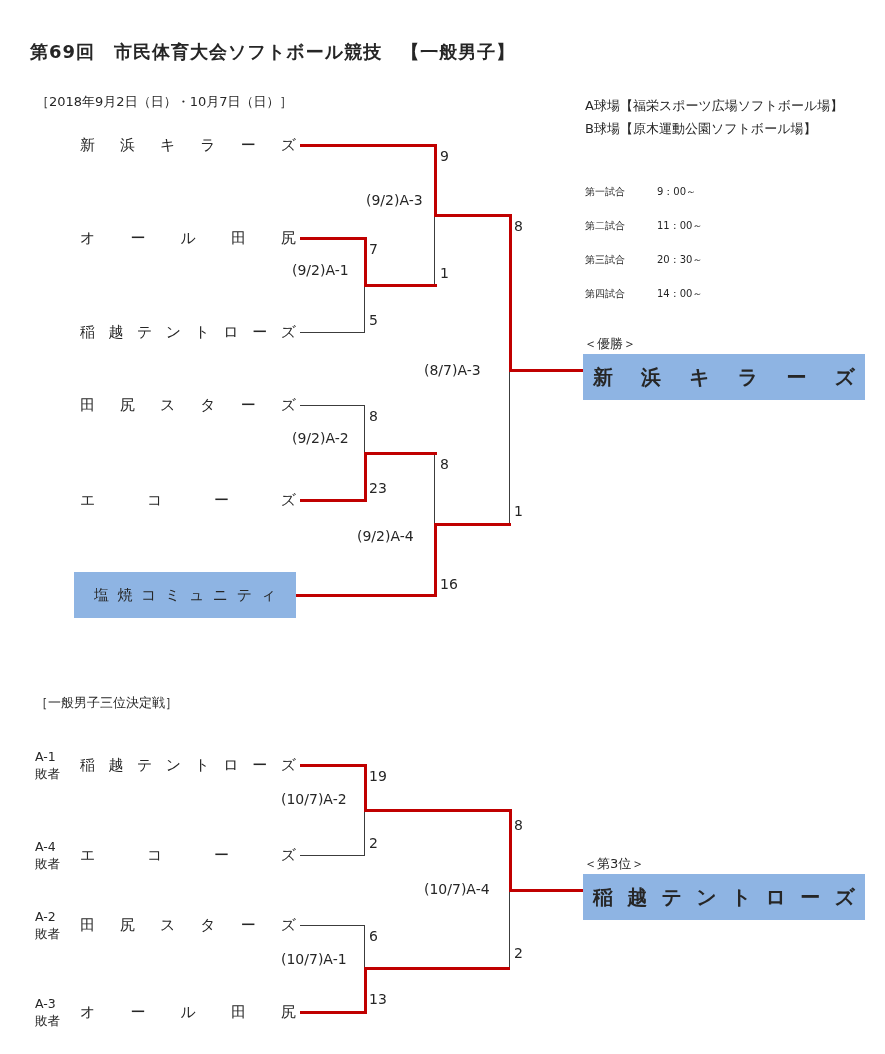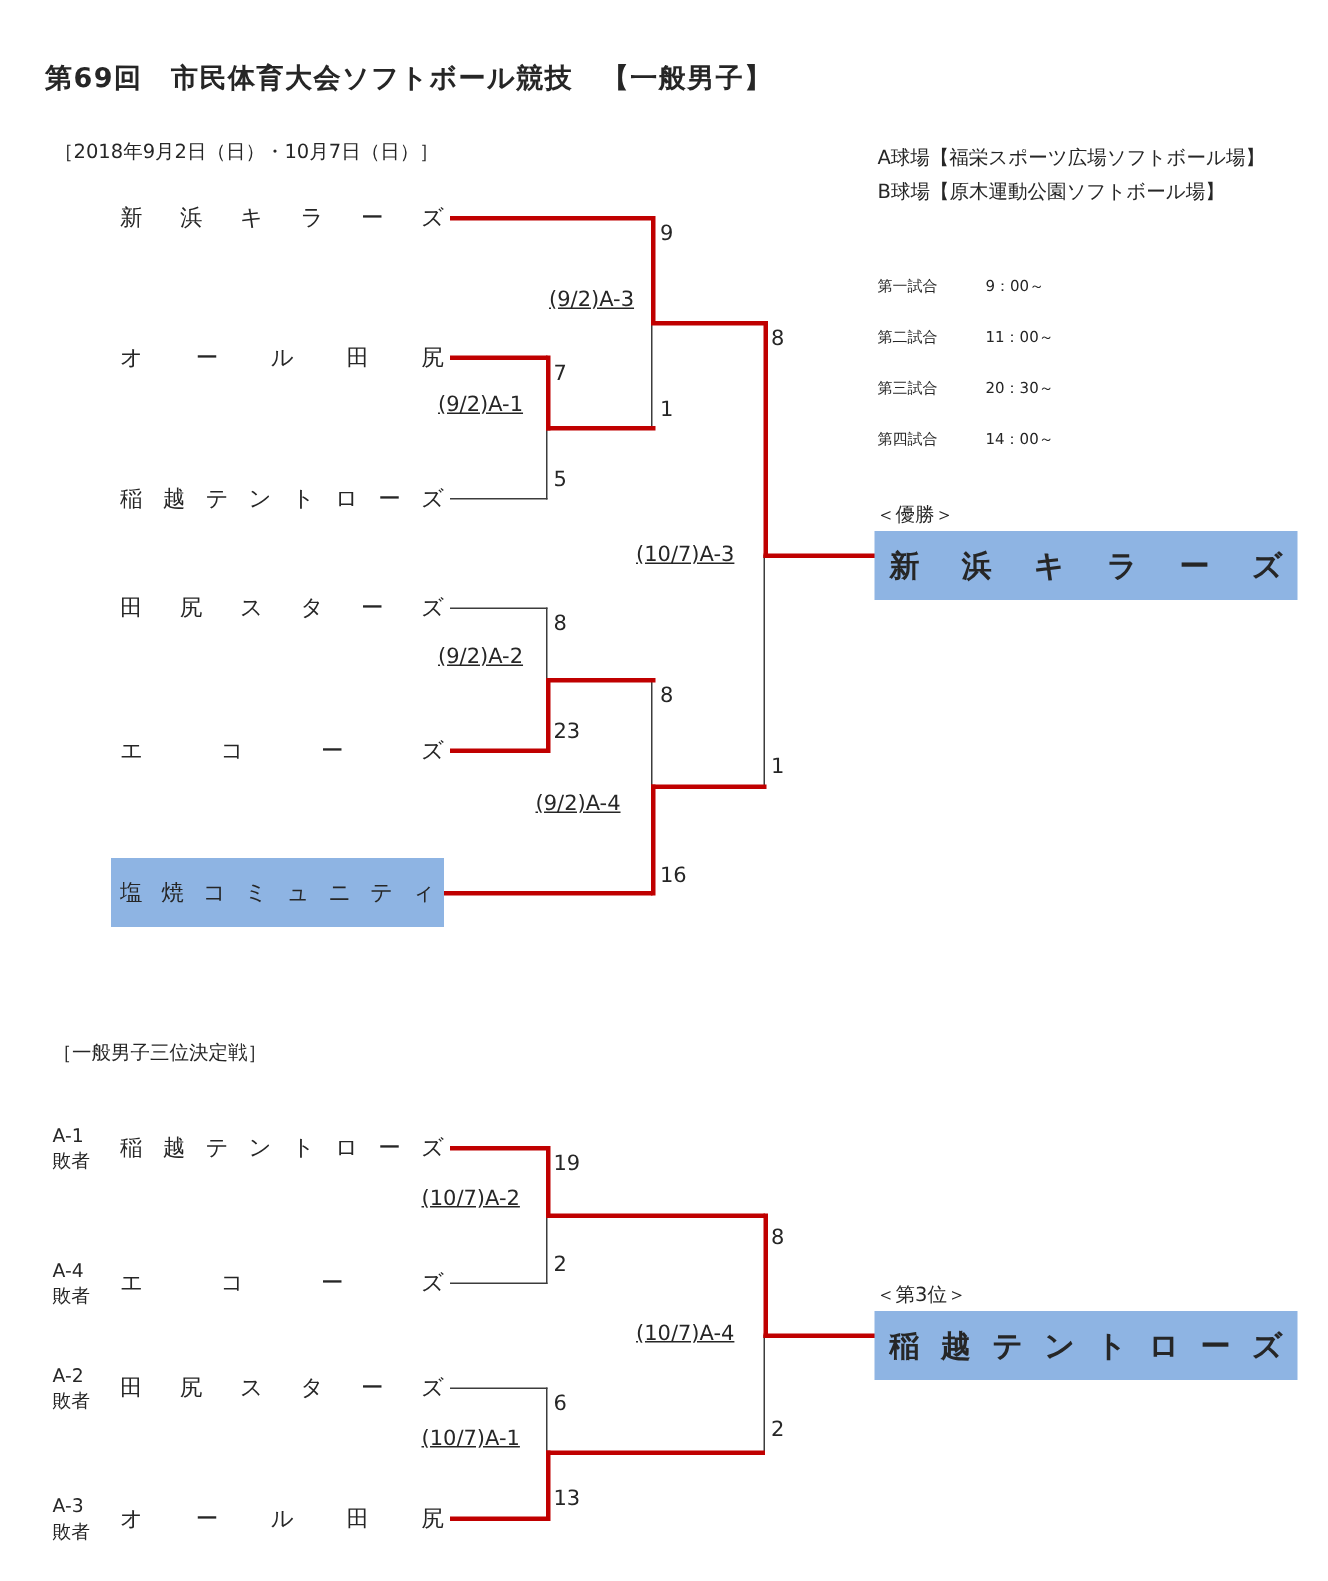--- a/index.html
+++ b/index.html
@@ -13,25 +13,25 @@
   .line.v { width:1px; }
   .line.red { background:#c00000; z-index:2; }
   .line.red.h { height:3px; }
   .line.red.v { width:3px; }
 
   .title { font-size:18px; font-weight:bold; letter-spacing:1px; white-space:nowrap; }
   .small { font-size:13px; line-height:23px; white-space:nowrap; }
 
   .team { font-size:15px; width:216px; line-height:22px; text-align:justify; text-align-last:justify; text-justify:inter-character; z-index:3; white-space:nowrap; }
   .score { font-size:14px; line-height:18px; z-index:3; }
-  .glabel { font-size:14px; line-height:18px; z-index:3; white-space:nowrap;text-decoration:underline; }
+  .glabel { font-size:14px; line-height:18px; z-index:3; white-space:nowrap; }
   .seed { font-size:12.5px; line-height:17px; z-index:3; }
 
   .hl-box { background:#8eb4e3; z-index:2; }
-  .hl-box .in-box { width:100%; line-height:46px; padding:0 6px; }
+  .hl-box .in-box { width:100%; line-height:46px; padding:0 20px; }
 
   .winner-box { background:#8eb4e3; z-index:2; }
   .winner-box .wname { display:block; font-weight:bold; font-size:20px; line-height:46px; padding:0 10px; text-align:justify; text-align-last:justify; text-justify:inter-character; white-space:nowrap; }
 
   .sched-row { display:flex; font-size:10px; line-height:24px; white-space:nowrap;margin-top:10px; }
   .sched-row .slabel { width:72px; }
 </style>
 </head>
 <body>
 
@@ -101,21 +101,21 @@
   <div class="abs score" style="left:369px; top:407px;">8</div>
   <div class="abs score" style="left:369px; top:479px;">23</div>
   <div class="abs score" style="left:440px; top:455px;">8</div>
   <div class="abs score" style="left:440px; top:575px;">16</div>
   <div class="abs score" style="left:514px; top:502px;">1</div>
 
   <div class="abs glabel" style="left:366px; top:191px;">(9/2)A-3</div>
   <div class="abs glabel" style="left:292px; top:261px;">(9/2)A-1</div>
   <div class="abs glabel" style="left:292px; top:429px;">(9/2)A-2</div>
   <div class="abs glabel" style="left:357px; top:527px;">(9/2)A-4</div>
-  <div class="abs glabel" style="left:424px; top:361px;">(10/7)A-3</div>
+  <div class="abs glabel" style="left:424px; top:361px;">(8/7)A-3</div>
 
   <div class="abs small" style="left:584px; top:332px;">＜優勝＞</div>
   <div class="abs winner-box" style="left:583px; top:354px; width:282px; height:46px;">
     <span class="wname">新浜キラーズ</span>
   </div>
 
   <div class="abs small" style="left:35px; top:691px;">［一般男子三位決定戦］</div>
 
   <div class="abs seed" style="left:35px; top:748px;">
     <div>A-1</div>

